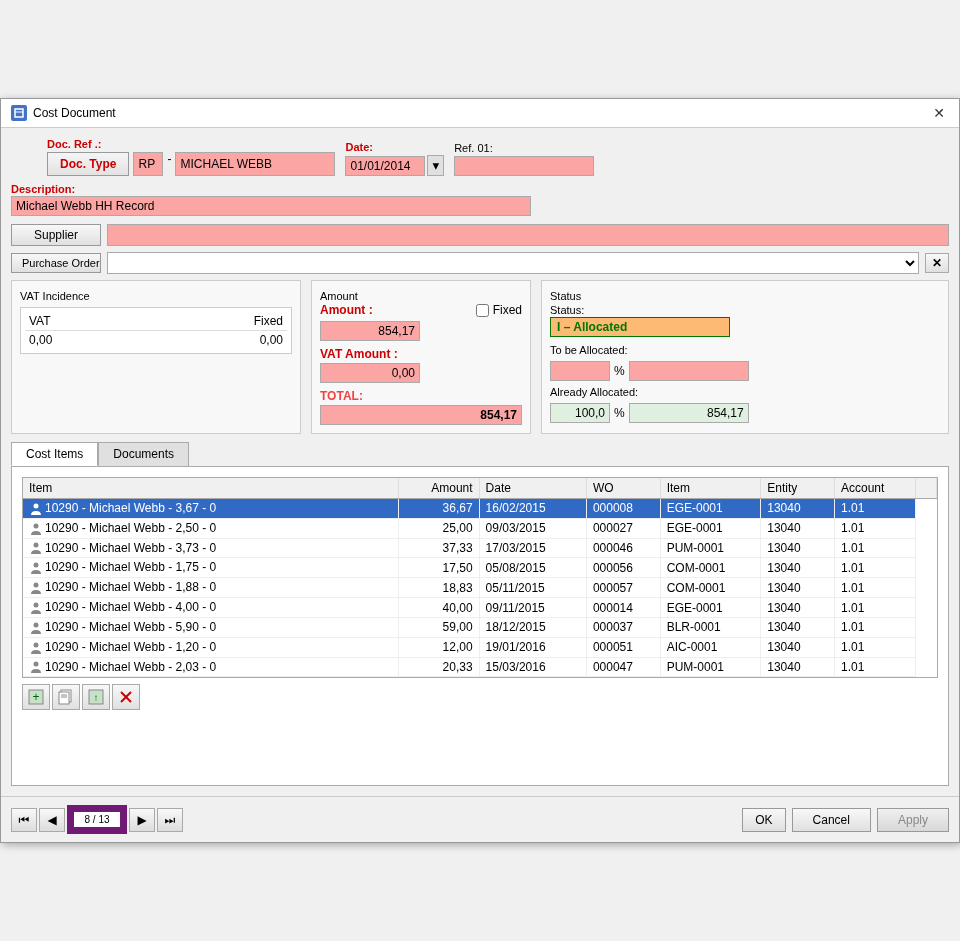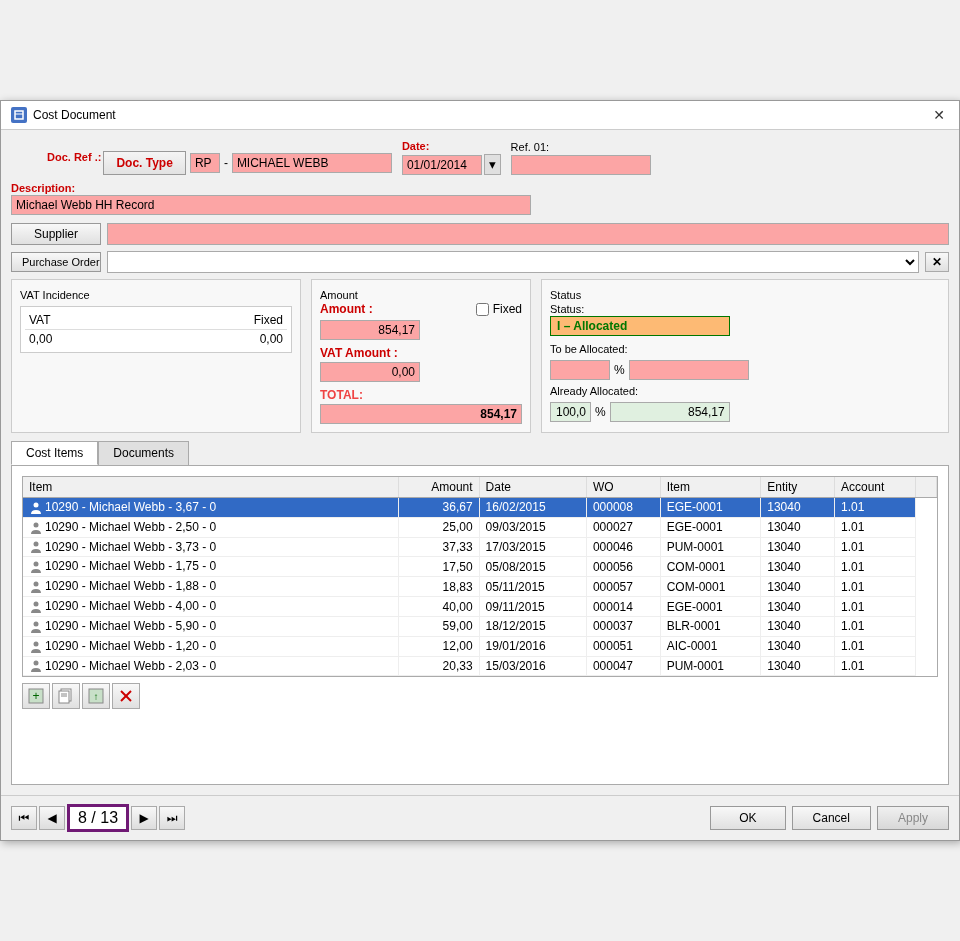--- a/index.html
+++ b/index.html
@@ -286,35 +286,35 @@
       height: 24px;
       border: 1px solid #aaa;
       background: linear-gradient(to bottom, #f8f8f8, #ddd);
       cursor: pointer;
       display: flex;
       align-items: center;
       justify-content: center;
       font-size: 12px;
     }
     .nav-page {
-      border: 3px solid #701a75;
+      border: 7px solid #701a75;
       padding: 2px 8px;
       background: white;
-      font-size: 16px;
+      font-size: 10px;
       min-width: 60px;
-      text-align: right;
+      text-align: center;
     }
     .nav-right {
       display: flex;
       gap: 6px;
     }
     .btn-ok {
       background: linear-gradient(to bottom, #f8f8f8, #e0e0e0);
       border: 1px solid #999;
-      padding: 4px 28px;
+      padding: 4px 12px;
       cursor: pointer;
       font-size: 12px;
     }
     .btn-cancel {
       background: linear-gradient(to bottom, #f8f8f8, #e0e0e0);
       border: 1px solid #999;
       padding: 4px 20px;
       cursor: pointer;
       font-size: 12px;
     }
@@ -384,23 +384,23 @@
           </svg>
       </div>
       <span>Cost Document</span>
     </div>
     <button class="title-bar-close">✕</button>
   </div>
 
   <div class="window-body">
 
     <div style="display:flex; align-items:flex-end; gap:10px; margin-bottom:6px;">
-      <div style="display:flex; flex-direction:row; gap:2px;padding-left:36px;">
+      <div style="display:flex; flex-direction:column; gap:2px;padding-left:36px;">
         <span class="label-red">Doc. Ref .:</span>
-        <div style="display:flex; align-items:center; gap:4px;">
+        <div style="display:flex; gap:4px;">
           <button class="btn-doctype">Doc. Type</button>
           <input type="text" style="width: 30px;" value="RP">
           <span>-</span>
           <input type="text" style="width: 160px;" value="MICHAEL WEBB">
         </div>
       </div>
       <div style="display:flex; flex-direction:column; gap:2px;">
         <span class="label-red">Date:</span>
         <div style="display:flex; align-items:center; gap:2px;">
           <input type="text" class="date-input" value="01/01/2014" style="">
@@ -489,21 +489,21 @@
           <span style="font-size:11px;">To be Allocated:</span>
           <div class="status-row">
             <input type="text" class="status-input" style="width: 60px;" value="">
             <span class="pct-label">%</span>
             <input type="text" class="status-input" style="width: 120px;" value="">
           </div>
         </div>
         <div>
           <span style="font-size:11px;">Already Allocated:</span>
           <div class="status-row">
-            <input type="text" class="status-input" style="width: 41px; background: rgb(224, 240, 224);" value="100,0">
+            <input type="text" class="status-input" style="width: 60px; background: rgb(224, 240, 224);" value="100,0">
             <span class="pct-label">%</span>
             <input type="text" class="status-input" style="width: 120px; background: rgb(224, 240, 224);" value="854,17">
           </div>
         </div>
       </div>
     </div>
 
     <div class="tabs-row">
       <div class="tab active">Cost Items</div>
       <div class="tab">Documents</div>

